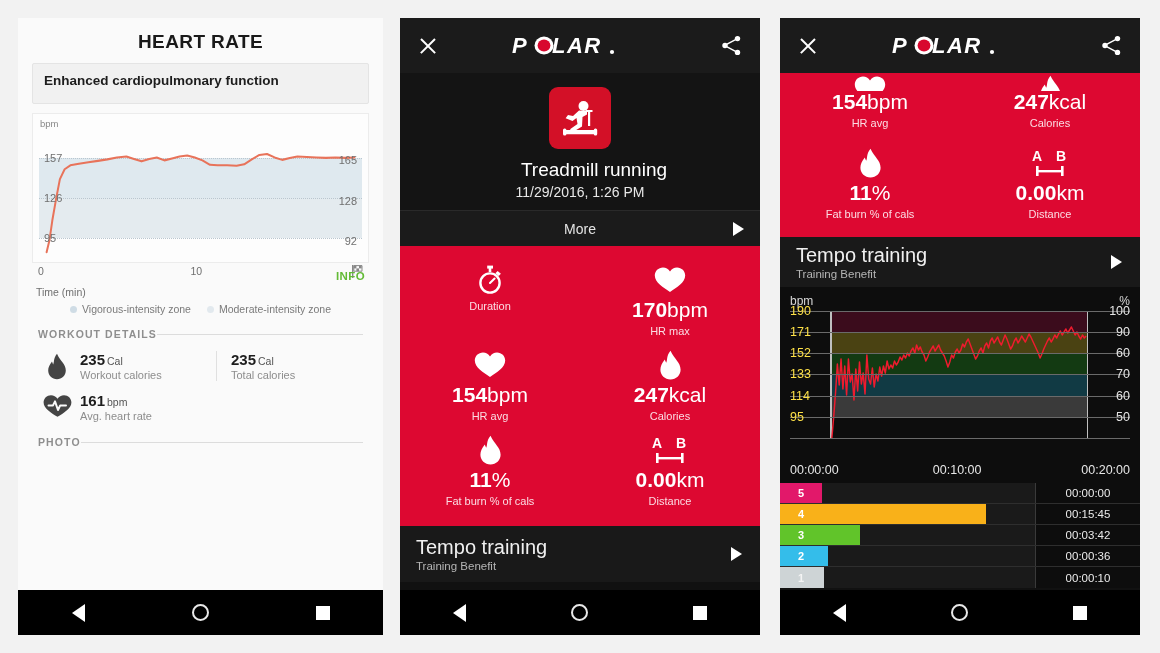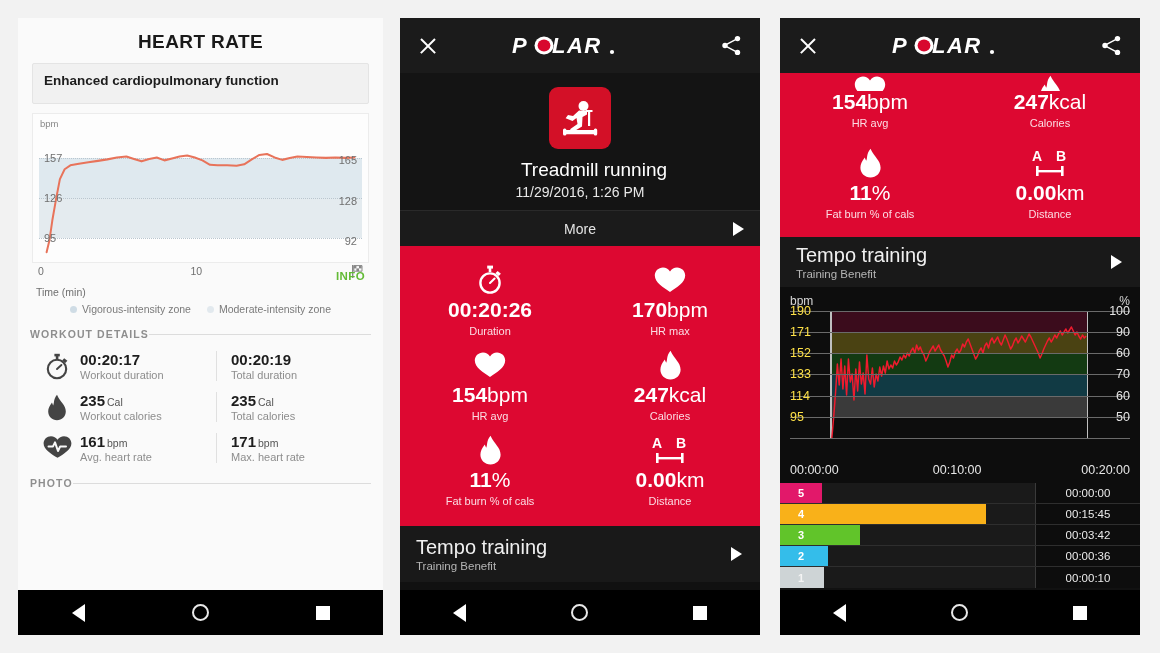--- a/index.html
+++ b/index.html
@@ -53,21 +53,21 @@
   .p1-axis span { position: absolute; top: 2px; font-size: 10.5px; color: #6f6f6f; }
   .p1-timelbl { font-size: 10.5px; color: #6f6f6f; margin-left: 4px; }
   .p1-inforow { position: relative; height: 16px; margin: 0 2px; }
   .p1-info { position: absolute; right: 4px; top: -12px; font-size: 11.5px; font-weight: bold; color: #63bb36; letter-spacing: .4px; }
   .p1-legend { display: flex; justify-content: center; gap: 16px; padding: 5px 0 0; }
   .p1-legend .li { display: flex; align-items: center; gap: 5px; font-size: 10.5px; color: #7a7a7a; }
   .swatch { width: 7px; height: 7px; border-radius: 50%; }
   .sw-vig { background: #cfdce5; }
   .sw-mod { background: #e2e9ee; }
 
-  .sect-head { display: flex; align-items: center; gap: 0; margin: 13px 0 0; }
+  .sect-head { display: flex; align-items: center; gap: 0; margin: 13px 8px 0; }
   .sect-head .txt { font-size: 10.5px; font-weight: bold; color: #8e8e8e; letter-spacing: 1.1px; white-space: nowrap; }
   .sect-head .rule { flex: 1; height: 1px; background: #dcdcdc; }
 
   .det-row { display: flex; align-items: flex-start; margin: 11px 4px 0; }
   .det-ic { width: 46px; flex: none; display: flex; justify-content: center; padding-top: 2px; }
   .det-col { flex: 1; }
   .det-col.second { border-left: 1px solid #e0e0e0; padding-left: 14px; }
   .det-val { font-size: 15px; font-weight: bold; color: #1d1d1d; }
   .det-val .unit { font-size: 10.5px; font-weight: normal; color: #545454; margin-left: 2px; }
   .det-sub { font-size: 11px; color: #8d8d8d; margin-top: 1px; }
@@ -198,39 +198,20 @@
         <span class="swatch sw-mod"></span>
         <span>Moderate-intensity zone</span>
       </div>
     </div>
 
     <div class="sect-head">
       <span class="txt">WORKOUT DETAILS</span>
       <span class="rule"></span>
     </div>
 
-    <div class="det-row">
-      <div class="det-ic">
-        <svg width="25" height="27" viewBox="0 0 25 27">
-          <circle cx="12" cy="16" r="9.2" fill="none" stroke="#444" stroke-width="2.1"></circle>
-          <rect x="9.4" y="0.8" width="5.4" height="2.6" fill="#444"></rect>
-          <rect x="10.8" y="3" width="2.6" height="3.6" fill="#444"></rect>
-          <path d="M19.2 5.2 l3.2 2.6 -2.1 2.2 -3.2-2.6z" fill="#444"></path>
-          <path d="M12 16 L16.4 12" stroke="#444" stroke-width="1.9" stroke-linecap="round"></path>
-        </svg>
-      </div>
-      <div class="det-col">
-        <div class="det-val"><span>00:20:17</span></div>
-        <div class="det-sub">Workout duration</div>
-      </div>
-      <div class="det-col second">
-        <div class="det-val"><span>00:20:19</span></div>
-        <div class="det-sub">Total duration</div>
-      </div>
-    </div>
 
     <div class="det-row">
       <div class="det-ic">
         <svg width="20" height="27" viewBox="0 0 20 27">
           <path d="M10 0.8 C6 6 7.6 8.6 6.2 11.4 C5.4 9.8 5 8.6 5 8.6 C2.4 12 1.2 14.6 1.2 17.6 C1.2 22.6 5.2 26.2 10 26.2 C14.8 26.2 18.8 22.6 18.8 17.6 C18.8 11 13.4 8.4 10 0.8 Z" fill="#444"></path>
         </svg>
       </div>
       <div class="det-col">
         <div class="det-val"><span>235</span><span class="unit">Cal</span></div>
         <div class="det-sub">Workout calories</div>
@@ -244,24 +225,20 @@
     <div class="det-row">
       <div class="det-ic">
         <svg width="29" height="24" viewBox="0 0 29 24">
           <path d="M8 1.2 C3.8 1.2 0.6 4.4 0.6 8.4 C0.6 14.6 8.6 19 14.5 22.8 C20.4 19 28.4 14.6 28.4 8.4 C28.4 4.4 25.2 1.2 21 1.2 C18.4 1.2 16 2.6 14.5 4.8 C13 2.6 10.6 1.2 8 1.2 Z" fill="#444"></path>
           <path d="M5.5 11.4 H10 L12 7.4 L15 16 L17.2 11.4 H23" fill="none" stroke="#fafafa" stroke-width="2" stroke-linejoin="round" stroke-linecap="round"></path>
         </svg>
       </div>
       <div class="det-col">
         <div class="det-val"><span>161</span><span class="unit">bpm</span></div>
         <div class="det-sub">Avg. heart rate</div>
-      </div>
-      <div class="det-col second">
-        <div class="det-val"><span>171</span><span class="unit">bpm</span></div>
-        <div class="det-sub">Max. heart rate</div>
       </div>
     </div>
 
     <div class="sect-head" style="margin-top:14px">
       <span class="txt">PHOTO</span>
       <span class="rule"></span>
     </div>
   </div>
 
   <div class="navbar">
@@ -318,21 +295,20 @@
       <div class="gcell">
         <div class="gicon">
           <svg width="28" height="30" viewBox="0 0 28 30">
             <circle cx="14" cy="18" r="9.6" fill="none" stroke="#fff" stroke-width="2.4"></circle>
             <rect x="11.2" y="0.6" width="5.8" height="3" fill="#fff"></rect>
             <rect x="12.7" y="3" width="2.6" height="4" fill="#fff"></rect>
             <path d="M21.6 6 l3.3 2.7 -2.2 2.3 -3.3-2.7z" fill="#fff"></path>
             <path d="M14 18 L18.6 13.6" stroke="#fff" stroke-width="2.1" stroke-linecap="round"></path>
           </svg>
         </div>
-        <div class="gval"><span>00:20:26</span><span class="u"></span></div>
         <div class="gsub">Duration</div>
       </div>
       <div class="gcell">
         <div class="gicon">
           <svg width="32" height="28" viewBox="0 0 32 28">
                 <path d="M9 1.4 C4.4 1.4 0.8 5 0.8 9.5 C0.8 16.5 9.6 21.6 16 26 C22.4 21.6 31.2 16.5 31.2 9.5 C31.2 5 27.6 1.4 23 1.4 C20.2 1.4 17.6 3 16 5.4 C14.4 3 11.8 1.4 9 1.4 Z" fill="#fff"></path>
               </svg>
         </div>
         <div class="gval"><span>170</span><span class="u">bpm</span></div>
         <div class="gsub">HR max</div>

